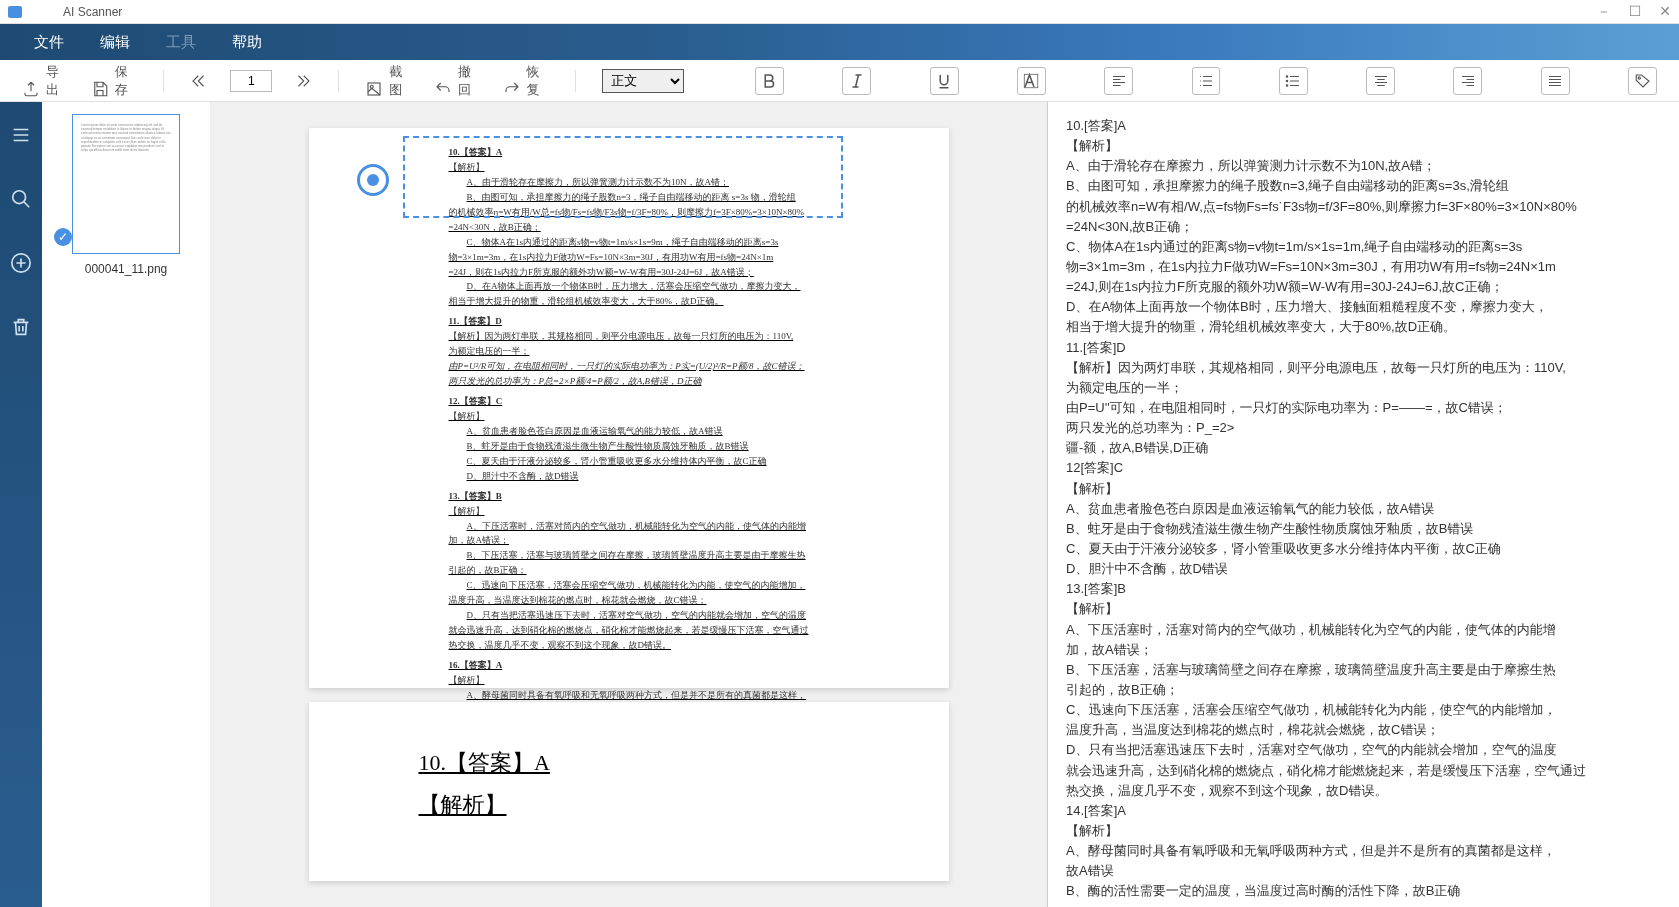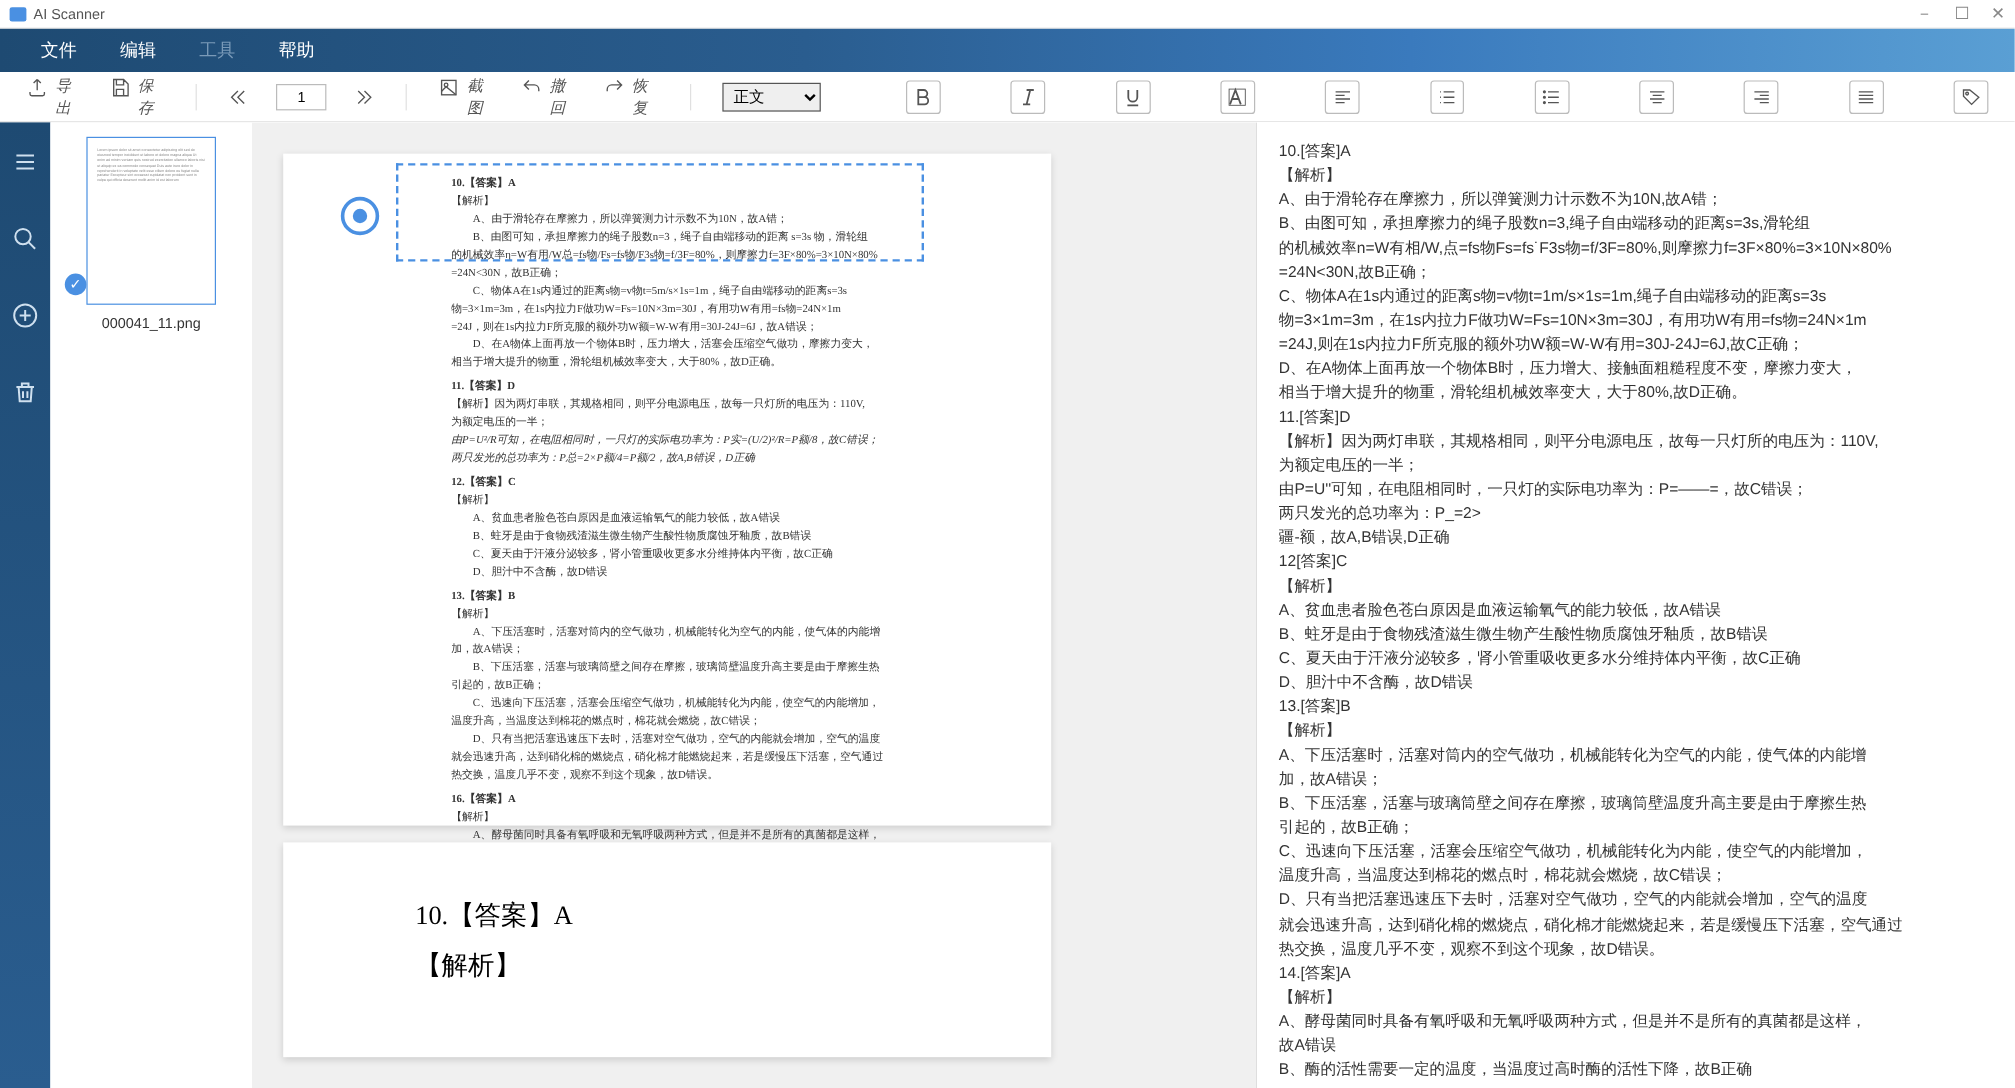--- a/index.html
+++ b/index.html
@@ -1,29 +1,29 @@
 <!DOCTYPE html>
 <html><head>
 <meta charset="utf-8">
 <style>
 * { margin: 0; padding: 0; box-sizing: border-box; }
 body { font-family: "Microsoft YaHei", Arial, sans-serif; background: #fff; overflow: hidden; width: 1679px; height: 907px; }
 
 .titlebar { height: 24px; background: #fff; display: flex; align-items: center; padding: 0 8px; border-bottom: 1px solid #e0e0e0; }
 .titlebar-icon { width: 14px; height: 12px; background: #4a90e2; margin-right: 6px; border-radius: 2px; }
-.titlebar-title { font-size: 12px; color: #555; flex: 1; }
+.titlebar-title { font-size: 12px; color: #555; flex: 1; margin-left: 35px; }
 .window-controls { display: flex; gap: 18px; color: #888; font-size: 14px; }
 .window-controls span { cursor: pointer; }
 
 .menubar { height: 36px; background: linear-gradient(90deg, #1e4a72 0%, #2a5d8f 40%, #3a7abd 70%, #5a9fd4 100%); display: flex; align-items: center; padding: 0 34px; }
 .menubar-item { color: #fff; font-size: 15px; margin-right: 36px; cursor: pointer; }
 .menubar-item.disabled { color: #7a9ab8; }
 
 .toolbar { height: 42px; background: #fff; display: flex; align-items: center; padding: 0 22px; border-bottom: 1px solid #e0e0e0; gap: 22px; }
-.tb-group { display: flex; align-items: flex-start; gap: 6px; font-style: italic; }
+.tb-group { display: flex; align-items: flex-end; gap: 6px; }
 .tb-icon { display: inline-flex; align-items: center; justify-content: center; width: 20px; height: 20px; color: #555; }
 .tb-label { font-size: 13px; color: #555; }
 .tb-sep { width: 1px; height: 22px; background: #e0e0e0; margin: 0 4px; }
 .page-input { width: 42px; height: 22px; border: 1px solid #bbb; text-align: center; font-size: 12px; }
 .style-select { width: 90px; height: 24px; border: 1px solid #555; font-size: 13px; padding: 0 4px; }
 .tb-btn { width: 32px; height: 28px; display: inline-flex; align-items: center; justify-content: center; border: 1px solid #bbb; border-radius: 3px; background: #fff; cursor: pointer; }
 .tb-btn svg, .tb-icon svg { width: 18px; height: 18px; stroke: #555; fill: none; stroke-width: 1.5; }
 
 .main { display: flex; height: calc(907px - 24px - 36px - 42px); }
 
@@ -32,21 +32,21 @@
 .sidebar-btn svg { width: 22px; height: 22px; stroke: #cfe0ef; fill: none; stroke-width: 1.8; }
 
 .thumb-col { width: 168px; background: #fff; padding: 12px; display: flex; flex-direction: column; align-items: center; }
 .thumb-wrap { position: relative; }
 .thumb { width: 108px; height: 140px; border: 1px solid #4a90e2; background: #fff; padding: 8px; font-size: 3px; color: #888; overflow: hidden; line-height: 1.4; }
 .thumb-check { position: absolute; left: -18px; bottom: 8px; width: 18px; height: 18px; border-radius: 50%; background: #4a90e2; display: flex; align-items: center; justify-content: center; color: #fff; font-size: 12px; }
 .thumb-label { font-size: 12px; color: #333; margin-top: 8px; }
 
 .content { flex: 1; display: flex; background: #fff; overflow: hidden; }
 
-.doc-pane { flex: 1; background: #f0f0f0; padding: 26px; overflow-y: auto; display: flex; flex-direction: column; gap: 14px; }
+.doc-pane { flex: 1; background: #f0f0f0; padding: 26px; overflow-y: auto; display: flex; flex-direction: column; align-items: center; gap: 14px; text-decoration: underline; }
 .doc-page { background: #fff; box-shadow: 0 2px 6px rgba(0,0,0,0.15); position: relative; }
 .page1 { width: 640px; height: 560px; padding: 18px 70px 18px 140px; font-family: SimSun, serif; font-size: 9px; color: #333; line-height: 1.55; }
 .page1 p { margin-bottom: 1px; }
 .page1 .section { margin-bottom: 6px; }
 .q-head { font-weight: bold; }
 .formula { font-style: italic; font-family: "Times New Roman", serif; }
 
 .selection-box { position: absolute; border: 2px dashed #4a90e2; pointer-events: none; }
 .eye-handle { position: absolute; width: 32px; height: 32px; border-radius: 50%; background: #fff; border: 3px solid #4a90e2; display: flex; align-items: center; justify-content: center; }
 .eye-handle::after { content: ""; width: 12px; height: 12px; border-radius: 50%; background: #4a90e2; }
@@ -250,21 +250,21 @@
         <div class="selection-box" style="left:94px;top:8px;width:440px;height:82px;"></div>
         <div class="eye-handle" style="left:48px;top:36px;"></div>
 
         <div class="section">
           <p class="q-head">10.【答案】A</p>
           <p>【解析】</p>
           <p style="text-indent:2em">A、由于滑轮存在摩擦力，所以弹簧测力计示数不为10N，故A错；</p>
           <p style="text-indent:2em">B、由图可知，承担摩擦力的绳子股数n=3，绳子自由端移动的距离 s=3s 物，滑轮组</p>
           <p>的机械效率η=W有用/W总=fs物/Fs=fs物/F3s物=f/3F=80%，则摩擦力f=3F×80%=3×10N×80%</p>
           <p>=24N&lt;30N，故B正确；</p>
-          <p style="text-indent:2em">C、物体A在1s内通过的距离s物=v物t=5m/s×1s=1m，绳子自由端移动的距离s=3s</p>
+          <p style="text-indent:2em">C、物体A在1s内通过的距离s物=v物t=1m/s×1s=9m，绳子自由端移动的距离s=3s</p>
           <p>物=3×1m=3m，在1s内拉力F做功W=Fs=10N×3m=30J，有用功W有用=fs物=24N×1m</p>
           <p>=24J，则在1s内拉力F所克服的额外功W额=W-W有用=30J-24J=6J，故A错误；</p>
           <p style="text-indent:2em">D、在A物体上面再放一个物体B时，压力增大，活塞会压缩空气做功，摩擦力变大，</p>
           <p>相当于增大提升的物重，滑轮组机械效率变大，大于80%，故D正确。</p>
         </div>
 
         <div class="section">
           <p class="q-head">11.【答案】D</p>
           <p>【解析】因为两灯串联，其规格相同，则平分电源电压，故每一只灯所的电压为：110V,</p>
           <p>为额定电压的一半；</p>

